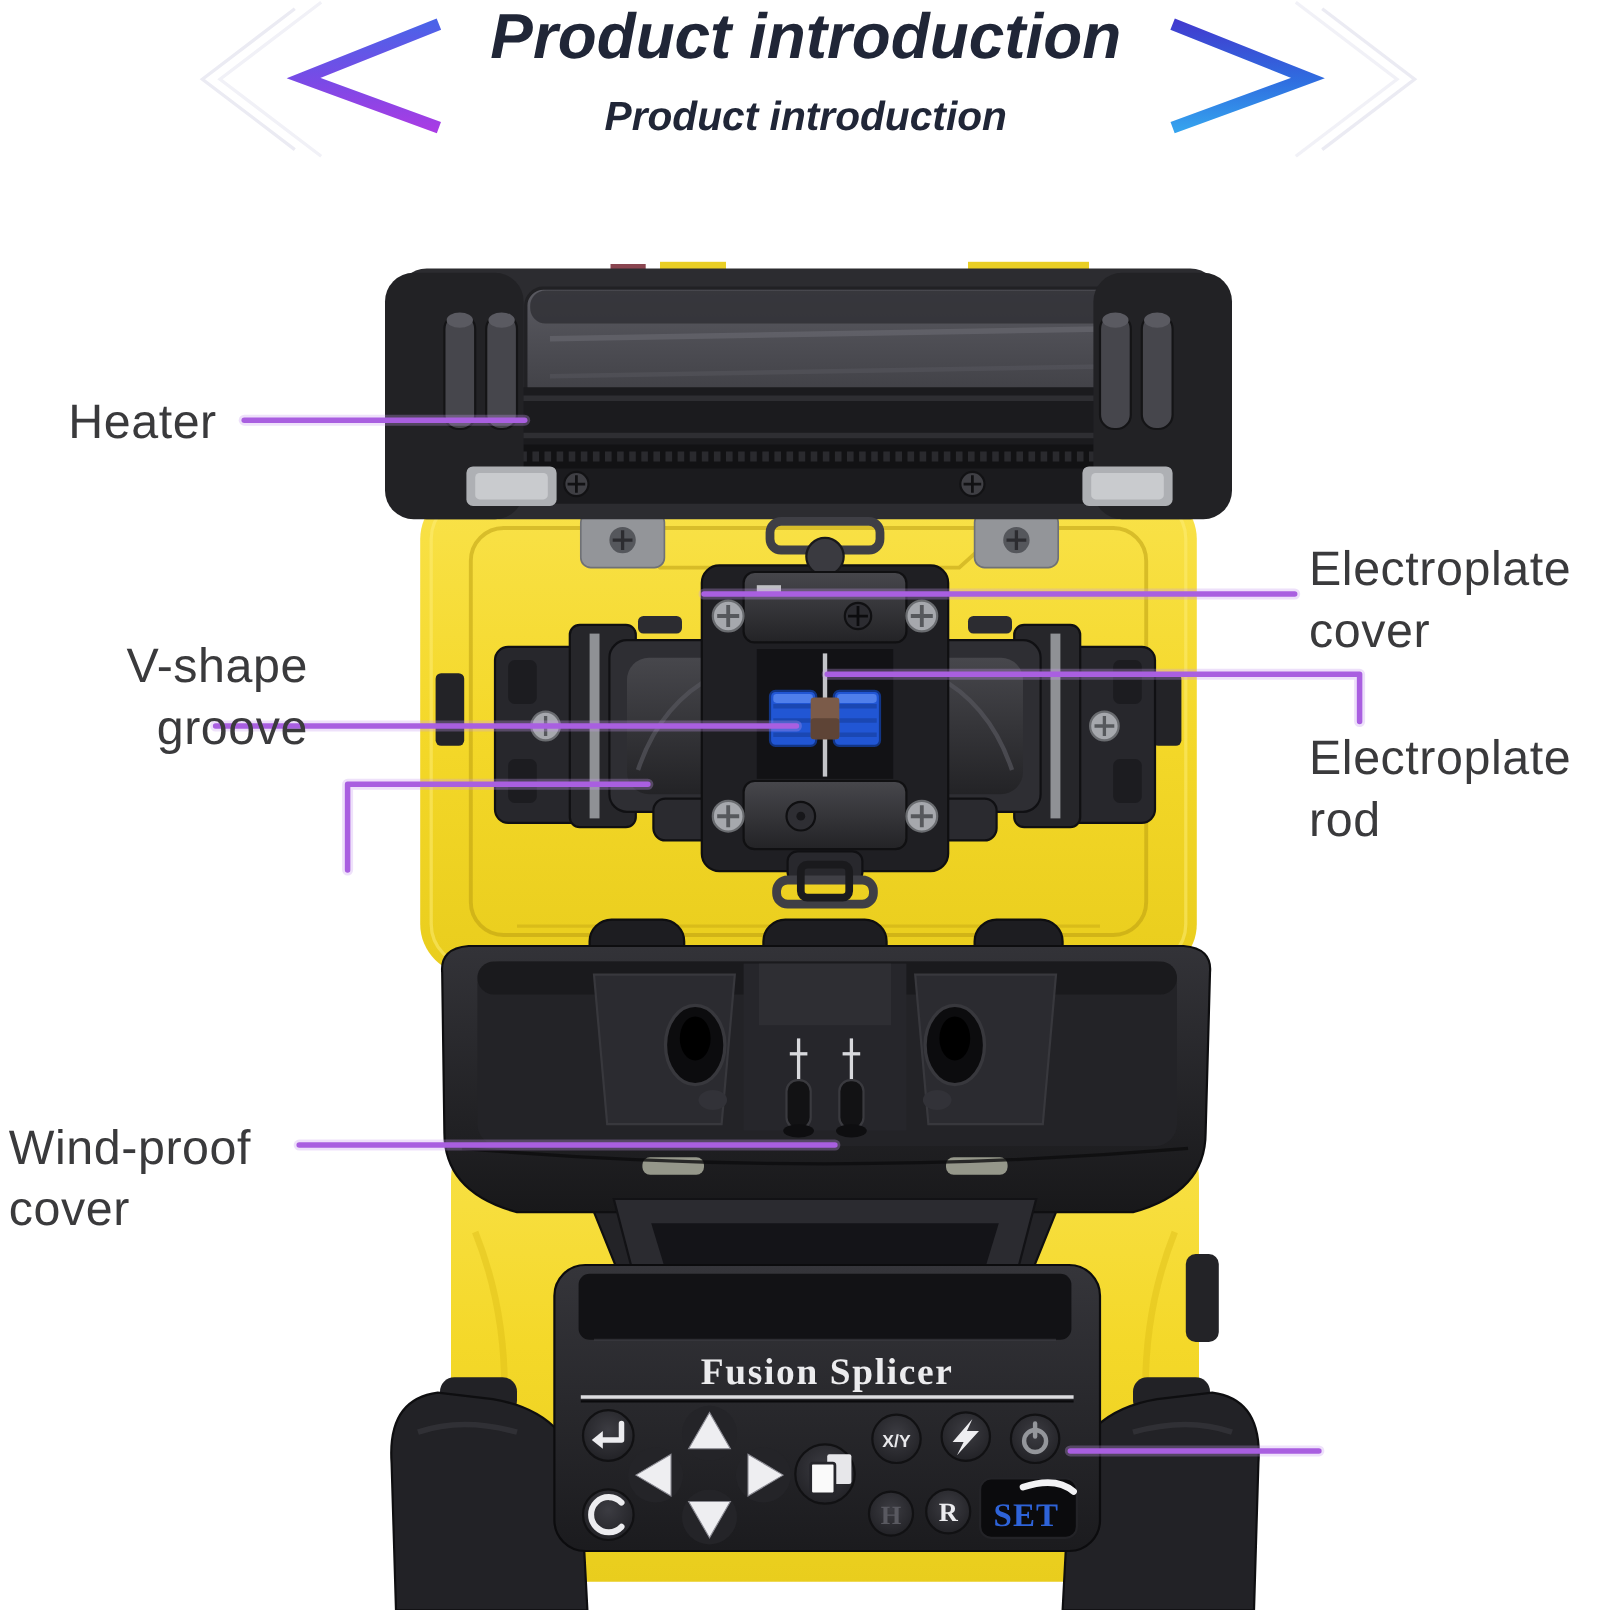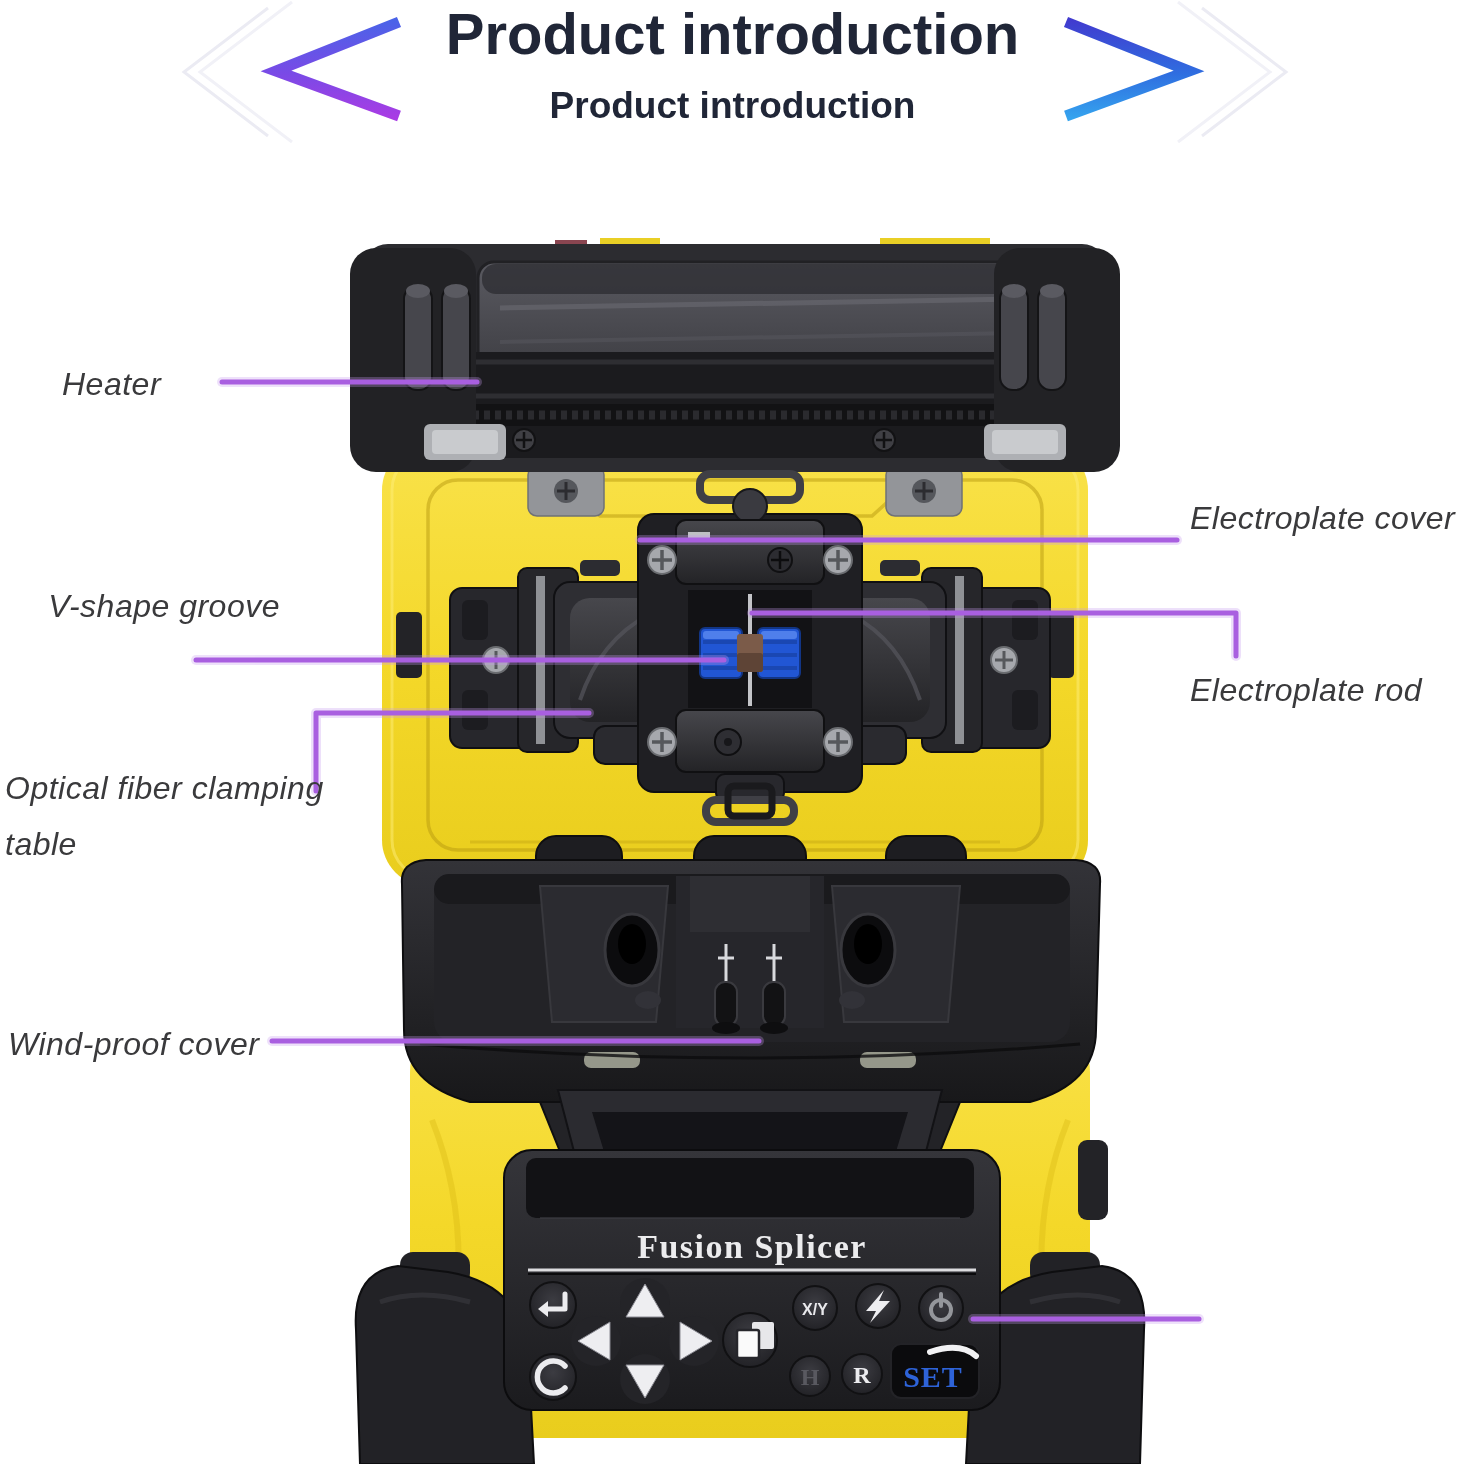--- a/index.html
+++ b/index.html
@@ -1,24 +1,24 @@
 <!DOCTYPE html>
 <html><head>
 <meta charset="utf-8">
 <style>
   html,body{margin:0;padding:0;background:#ffffff;}
   .stage{position:relative;width:1465px;height:1464px;background:#ffffff;overflow:hidden;
          font-family:"Liberation Sans",sans-serif;}
   .stage svg{position:absolute;left:0;top:0;}
-  .title-wrap{position:absolute;left:0;top:0;width:100%;text-align:center;z-index:5;}
+  .title-wrap{position:absolute;left:0;top:0;width:100%;text-align:center;z-index:5;font-style:italic;}
   .main-title{margin:0;padding-top:4px;font-size:58px;font-weight:bold;color:#202637;
               letter-spacing:0px;line-height:1.05;}
   .sub-title{margin:0;padding-top:20px;font-size:37px;font-weight:600;color:#202637;}
-  .callout{position:absolute;z-index:6;font-size:32px;line-height:56px;color:#3a3a3c;
-           font-weight:500;letter-spacing:0.5px;font-style:italic;}
+  .callout{position:absolute;z-index:6;font-size:44px;line-height:56px;color:#3a3a3c;
+           font-weight:500;letter-spacing:0.5px;}
   .c-heater{left:62px;top:356px;width:240px;}
   .c-vgroove{left:40px;top:578px;width:240px;text-align:right;}
   .c-optical{left:5px;top:760px;width:335px;}
   .c-hood{left:8px;top:1016px;width:270px;}
   .c-cover{left:1190px;top:490px;width:285px;}
   .c-rod{left:1190px;top:662px;width:285px;}
   .c-power{left:1210px;top:1274px;width:230px;}
   .brand-text{font-family:"Liberation Serif",serif;font-weight:bold;font-size:34px;
               letter-spacing:1.5px;fill:#ececee;}
   .btn-letter{font-family:"Liberation Serif",serif;font-weight:bold;}
@@ -332,18 +332,17 @@
     </g>
   </svg>
 
   <div class="title-wrap">
     <h1 class="main-title">Product introduction</h1>
     <h2 class="sub-title">Product introduction</h2>
   </div>
 
   <div class="callout c-heater">Heater</div>
   <div class="callout c-vgroove">V-shape groove</div>
-  <div class="callout c-optical">Optical fiber clamping table</div>
   <div class="callout c-hood">Wind-proof cover</div>
   <div class="callout c-cover">Electroplate cover</div>
   <div class="callout c-rod">Electroplate rod</div>
 
 </div>
 
 </body></html>

